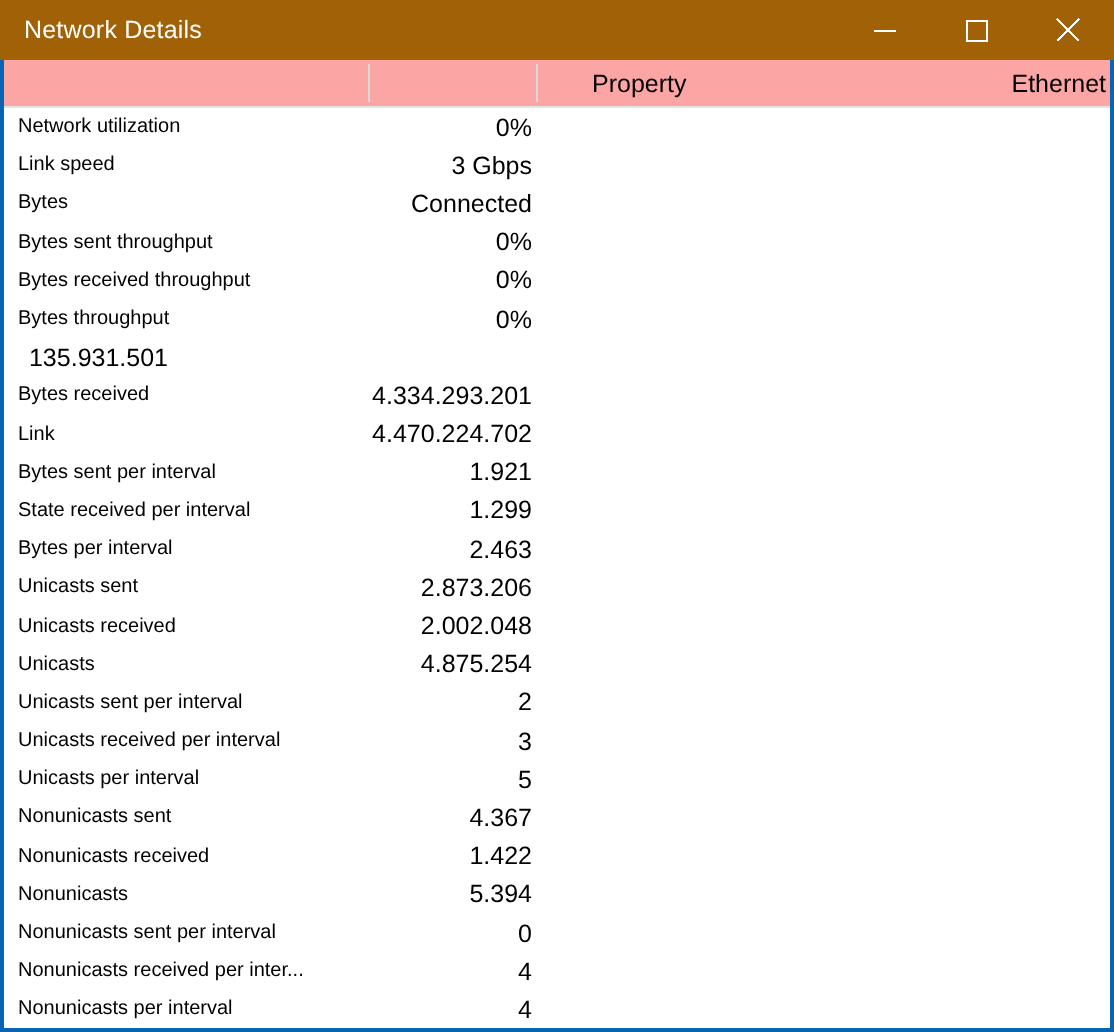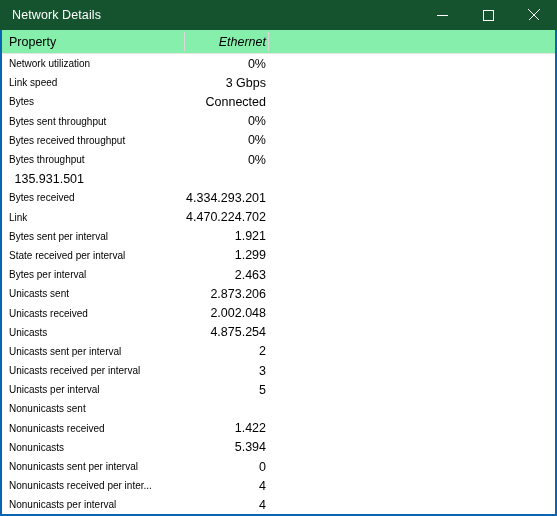--- a/index.html
+++ b/index.html
@@ -24,21 +24,21 @@
     border-right: 2px solid #0a64b4;
     border-bottom: 2px solid #0a64b4;
     display: flex;
     flex-direction: column;
   }
 
   
   .titlebar {
     height: 30px;
     flex: 0 0 30px;
-    background: #14532d;
+    background: #a16207;
     margin: 0 -2px 0 -2px;
     display: flex;
     align-items: center;
     justify-content: space-between;
     user-select: none;
   }
   .title-text {
     color: #ffffff;
     font-size: 12.5px;
     padding-left: 12px;
@@ -58,43 +58,43 @@
     color: #ffffff;
     cursor: default;
   }
   .win-btn svg { display: block; shape-rendering: crispEdges; }
 
   
   .col-header {
     flex: 0 0 24px;
     height: 24px;
     position: relative;
-    background: #86efac;
+    background: #fca5a5;
     border-bottom: 1px solid #e4e4e4;
     display: flex;
     align-items: center;
     box-sizing: border-box;
+    justify-content: flex-end;
   }
   .col-header .hdr-prop {
     width: 182px;
     box-sizing: border-box;
     padding-left: 7px;
     font-size: 12.5px;
     color: #000000;
     white-space: nowrap;
   }
   .col-header .hdr-val {
     width: 84px;
     box-sizing: border-box;
     padding-right: 2px;
     text-align: right;
     font-size: 12.5px;
     color: #000000;
     white-space: nowrap;
-    font-style: italic;
   }
   .hdr-sep {
     position: absolute;
     top: 2px;
     bottom: 2px;
     width: 1px;
     background: #d8d8d8;
   }
   .hdr-sep.s1 { left: 182px; }
   .hdr-sep.s2 { left: 266px; }
@@ -233,20 +233,21 @@
       <div class="row">
         <div class="cell-prop">Unicasts received per interval</div>
         <div class="cell-val">3</div>
       </div>
       <div class="row">
         <div class="cell-prop">Unicasts per interval</div>
         <div class="cell-val">5</div>
       </div>
       <div class="row">
         <div class="cell-prop">Nonunicasts sent</div>
+        <div class="cell-val">4.367</div>
       </div>
       <div class="row">
         <div class="cell-prop">Nonunicasts received</div>
         <div class="cell-val">1.422</div>
       </div>
       <div class="row">
         <div class="cell-prop">Nonunicasts</div>
         <div class="cell-val">5.394</div>
       </div>
       <div class="row">

